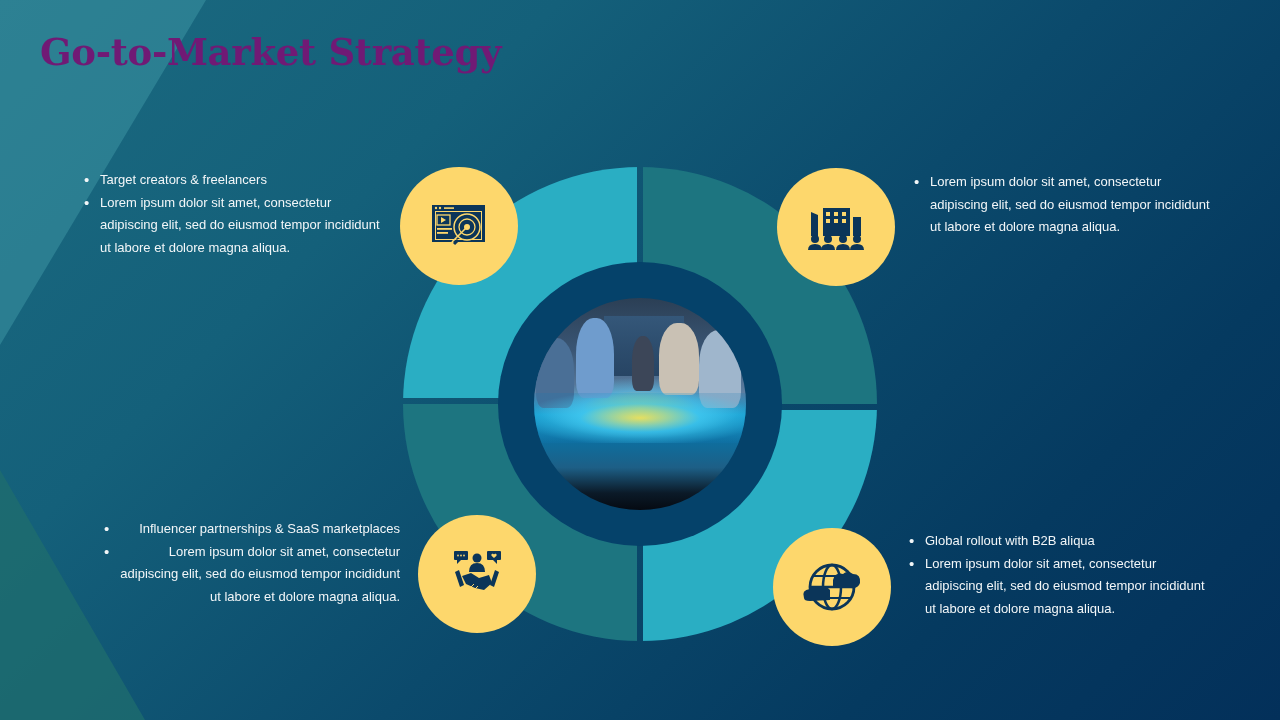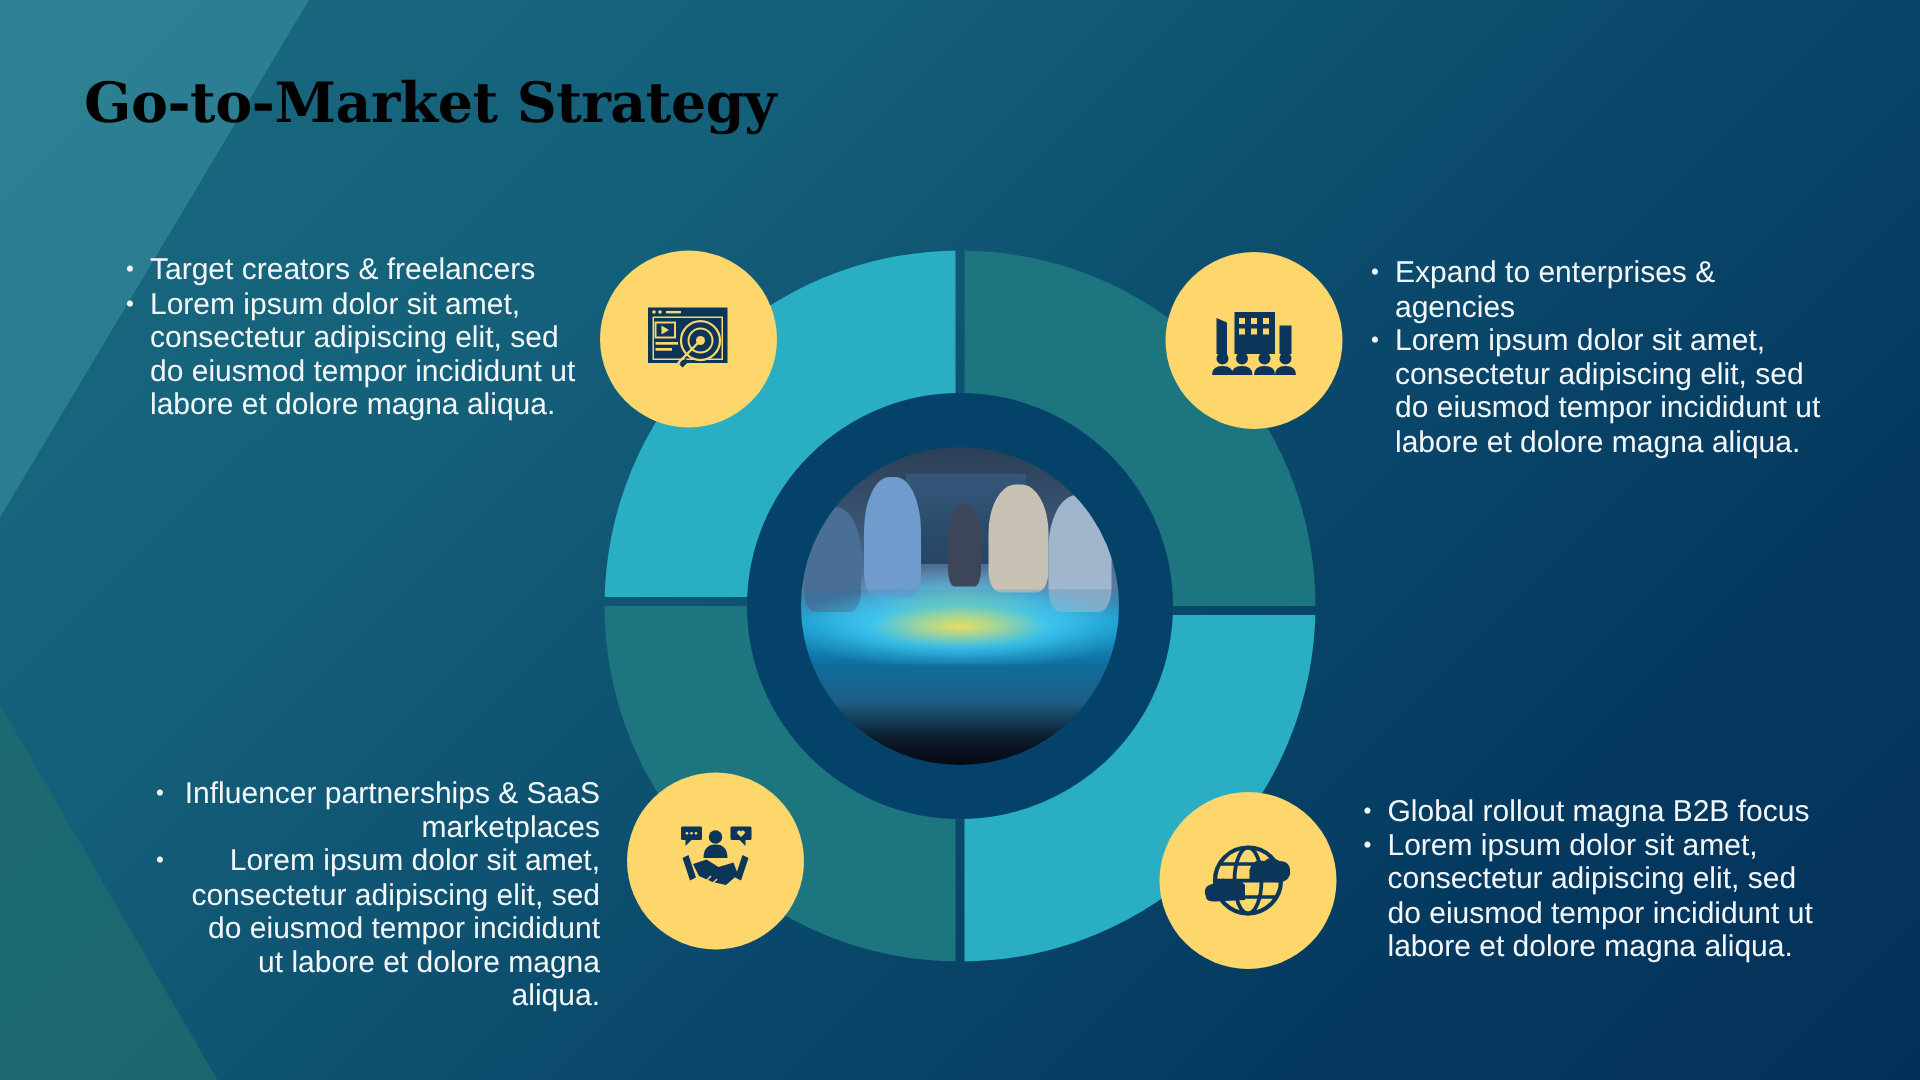--- a/index.html
+++ b/index.html
@@ -9,27 +9,27 @@
     background: linear-gradient(135deg, #1b6a80 0%, #14607a 28%, #0b4a6c 55%, #053a60 78%, #03305a 100%);
     color: #ffffff;
   }
   .bg-wedge {
     position: absolute; left: 0; top: 0; width: 1280px; height: 720px; pointer-events: none;
   }
   .title {
     position: absolute; left: 40px; top: 30px;
     font-family: "DejaVu Serif", "Liberation Serif", serif;
     font-weight: bold; font-size: 37px; letter-spacing: -0.3px;
-    color: #000000; margin: 16px; text-align: center;
+    color: #701a75; margin: 0; text-align: center;
   }
   .diagram {
     position: absolute; left: 0; top: 0; width: 1280px; height: 720px;
   }
   .text-block {
-    position: absolute; width: 310px; font-size: 20px; line-height: 22.5px; color: #f2f6f8;
+    position: absolute; width: 310px; font-size: 13px; line-height: 22.5px; color: #f2f6f8;
   }
   .text-block ul { margin: 0; padding: 0 0 0 20px; list-style: none; }
   .text-block li { position: relative; }
   .text-block li::before {
     content: "\2022"; position: absolute; left: -16px; top: 0; font-size: 15px;
   }
   .tb-tl { left: 80px; top: 169px; }
   .tb-tr { left: 910px; top: 171px; }
   .tb-bl { left: 100px; top: 518px; width: 300px; text-align: right; }
   .tb-br { left: 905px; top: 530px; }
@@ -168,30 +168,29 @@
 
 <div class="text-block tb-tl">
   <ul>
     <li>Target creators &amp; freelancers</li>
     <li>Lorem ipsum dolor sit amet, consectetur adipiscing elit, sed do eiusmod tempor incididunt ut labore et dolore magna aliqua.</li>
   </ul>
 </div>
 
 <div class="text-block tb-tr">
   <ul>
-    <li>Expand to enterprises &amp; agencies</li>
     <li>Lorem ipsum dolor sit amet, consectetur adipiscing elit, sed do eiusmod tempor incididunt ut labore et dolore magna aliqua.</li>
   </ul>
 </div>
 
 <div class="text-block tb-bl">
   <ul>
     <li>Influencer partnerships &amp; SaaS marketplaces</li>
     <li>Lorem ipsum dolor sit amet, consectetur adipiscing elit, sed do eiusmod tempor incididunt ut labore et dolore magna aliqua.</li>
   </ul>
 </div>
 
 <div class="text-block tb-br">
   <ul>
-    <li>Global rollout magna B2B focus</li>
+    <li>Global rollout with B2B aliqua</li>
     <li>Lorem ipsum dolor sit amet, consectetur adipiscing elit, sed do eiusmod tempor incididunt ut labore et dolore magna aliqua.</li>
   </ul>
 </div>
 
 </body></html>

